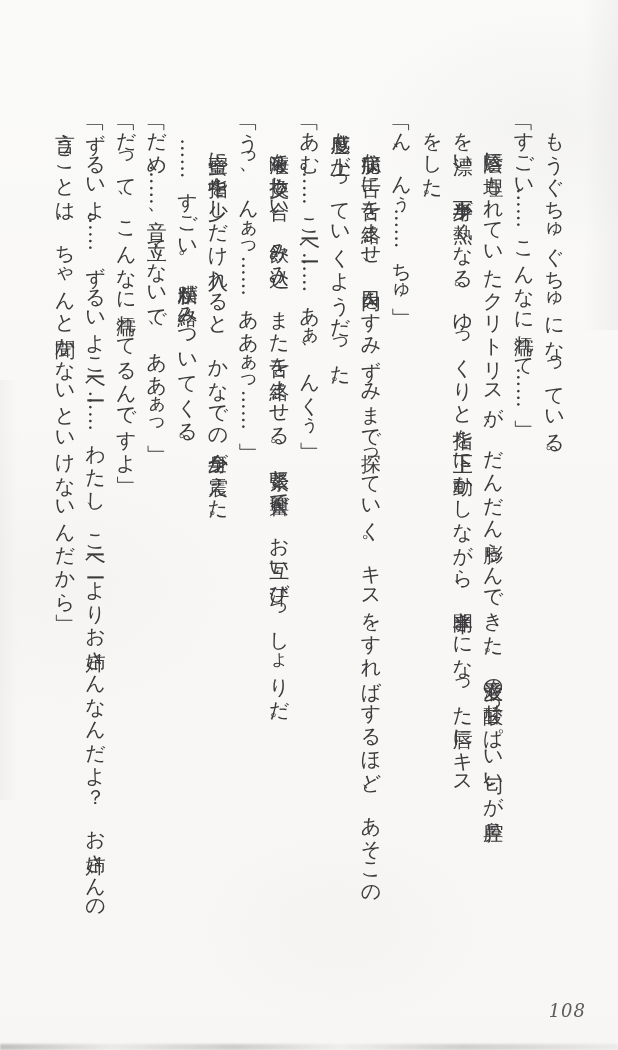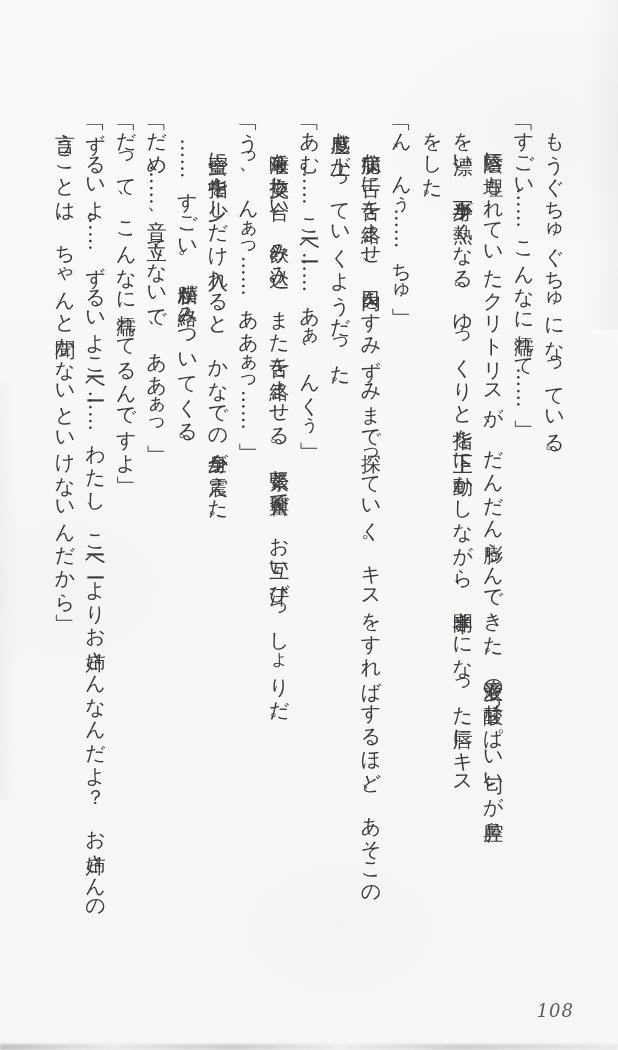--- a/index.html
+++ b/index.html
@@ -35,21 +35,21 @@
   }
   .text-line {
     margin: 0;
     padding: 0;
     font-weight: 400;
     text-rendering: optimizeLegibility;
   }
   .page-number {
     position: absolute;
     top: 1000px;
-    right: 44px;
+    right: 32px;
     font-size: 18px;
     font-style: italic;
     color: #5b5b5e;
     letter-spacing: 1px;
   }
   .edge-shadow-bottom {
     position: absolute;
     left: 0;
     bottom: 0;
     width: 618px;

